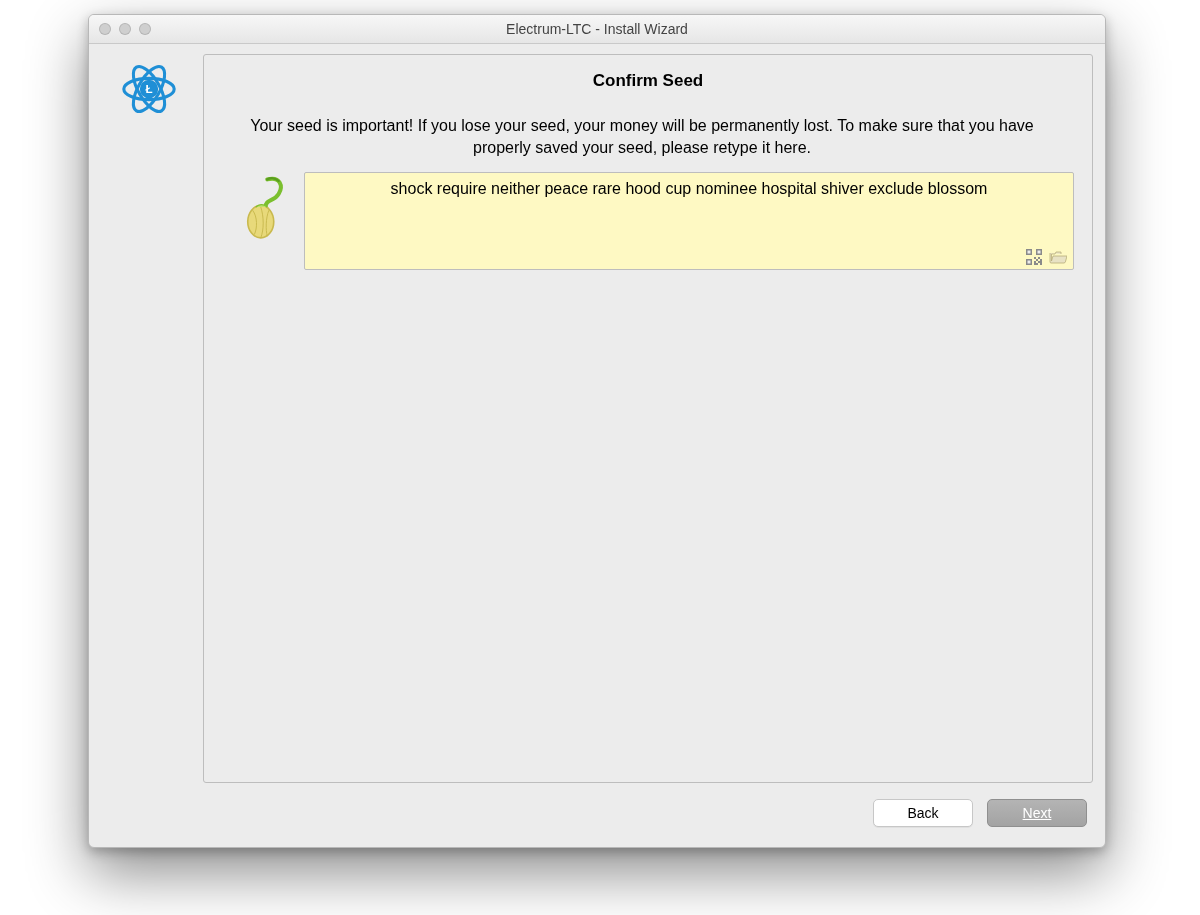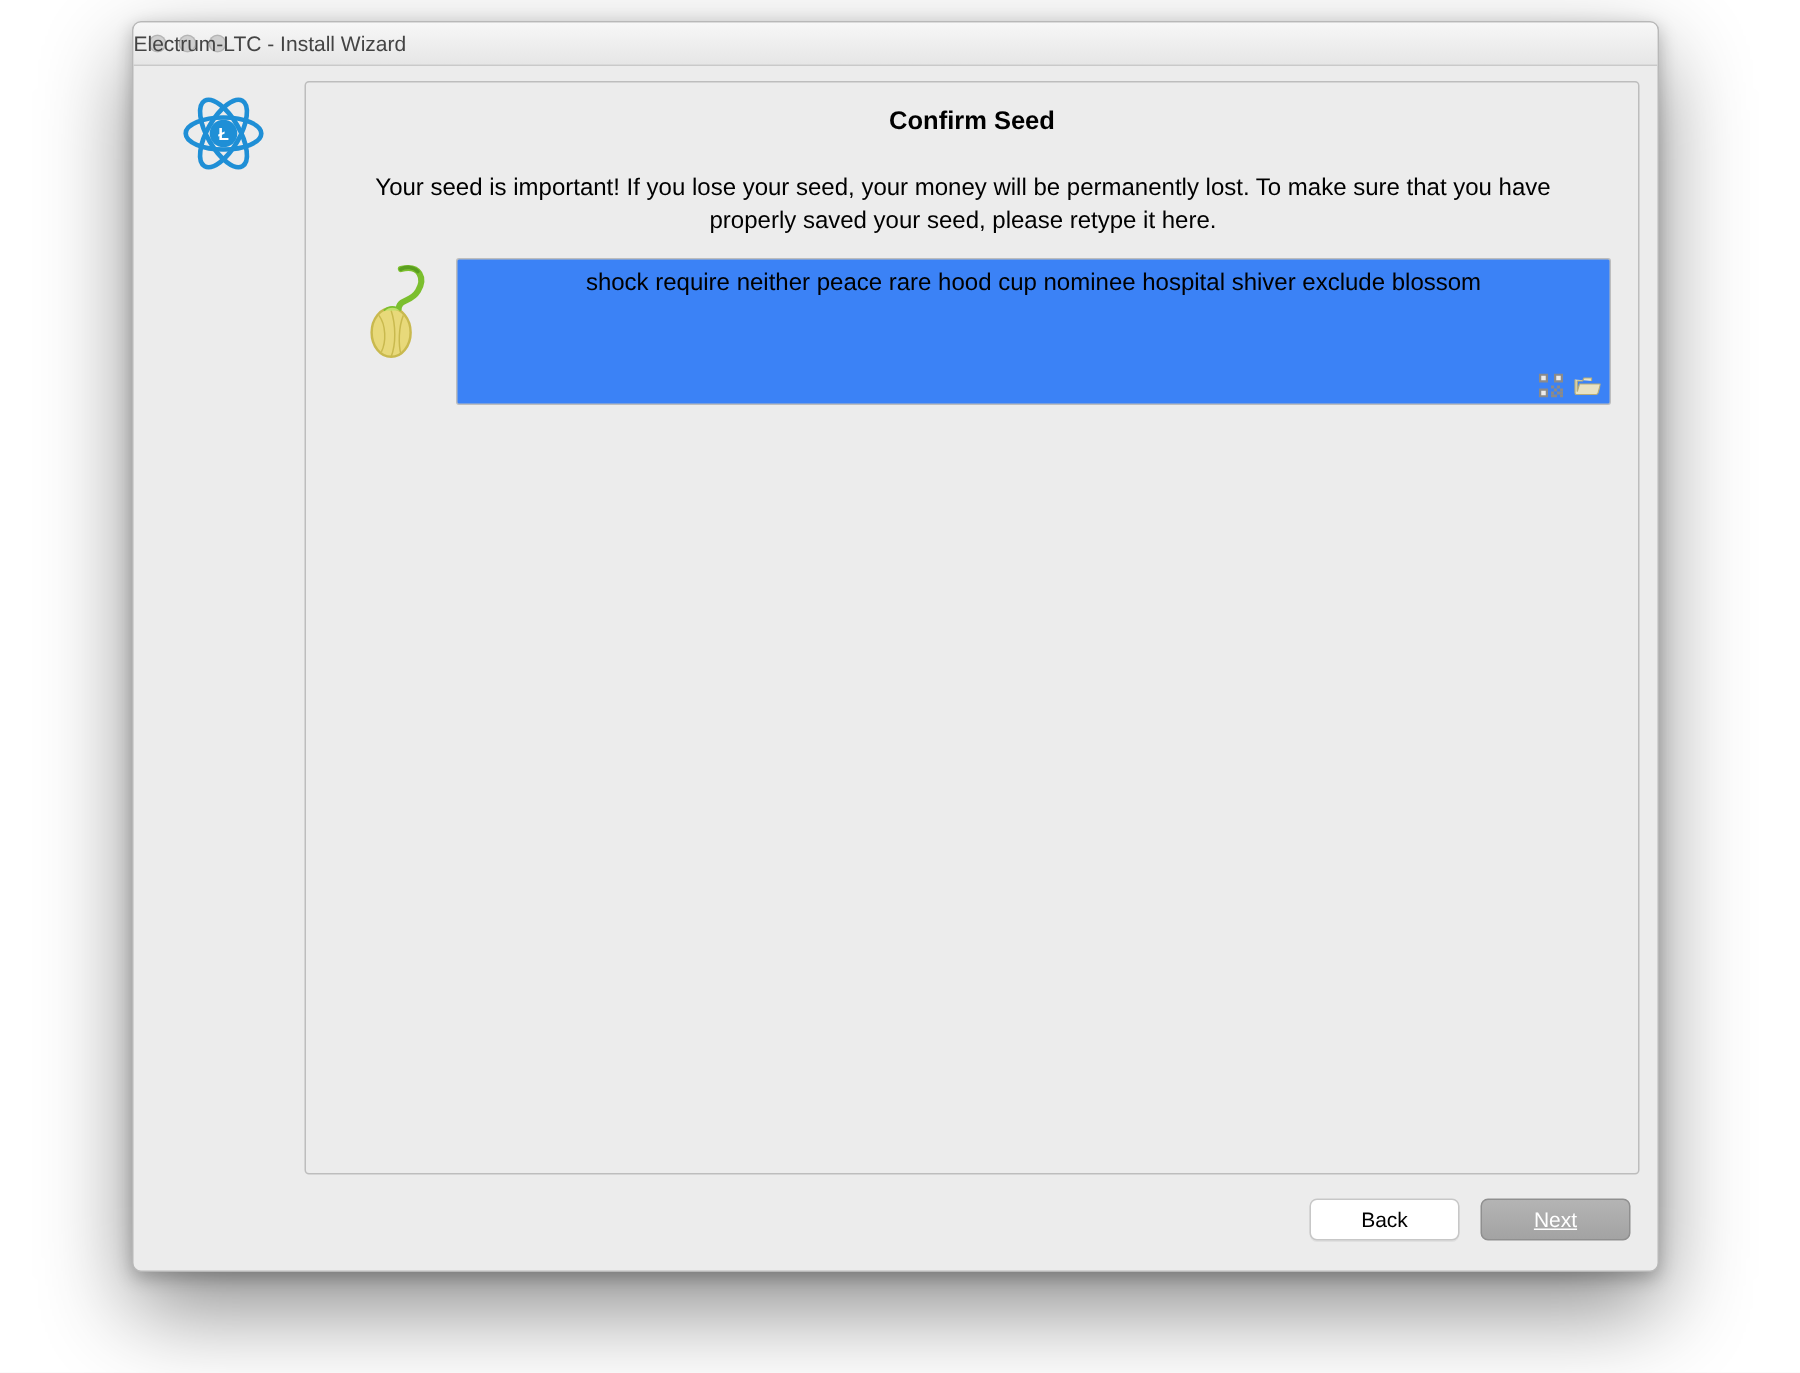--- a/index.html
+++ b/index.html
@@ -48,20 +48,21 @@
   .tl {
     width: 12px;
     height: 12px;
     border-radius: 50%;
     background: #cfcfcf;
     box-shadow: inset 0 0 0 1px rgba(0,0,0,0.12);
   }
   .title {
     position: absolute;
     left: 0; right: 0;
+    text-align: center;
     font-size: 14px;
     color: #444;
     pointer-events: none;
   }
   .body {
     flex: 1 1 auto;
     display: flex;
     flex-direction: column;
   }
   .content-row {
@@ -110,21 +111,21 @@
   }
   .seed-icon {
     width: 64px;
     flex: 0 0 64px;
     display: flex;
     justify-content: center;
   }
   .seed-box {
     flex: 1 1 auto;
     height: 96px;
-    background: #3b82f6;
+    background: #fef9c3;
     border: 1px solid #bdbdbd;
     border-radius: 2px;
     position: relative;
     margin-left: 8px;
   }
   .seed-text {
     position: absolute;
     left: 8px;
     right: 8px;
     top: 6px;

